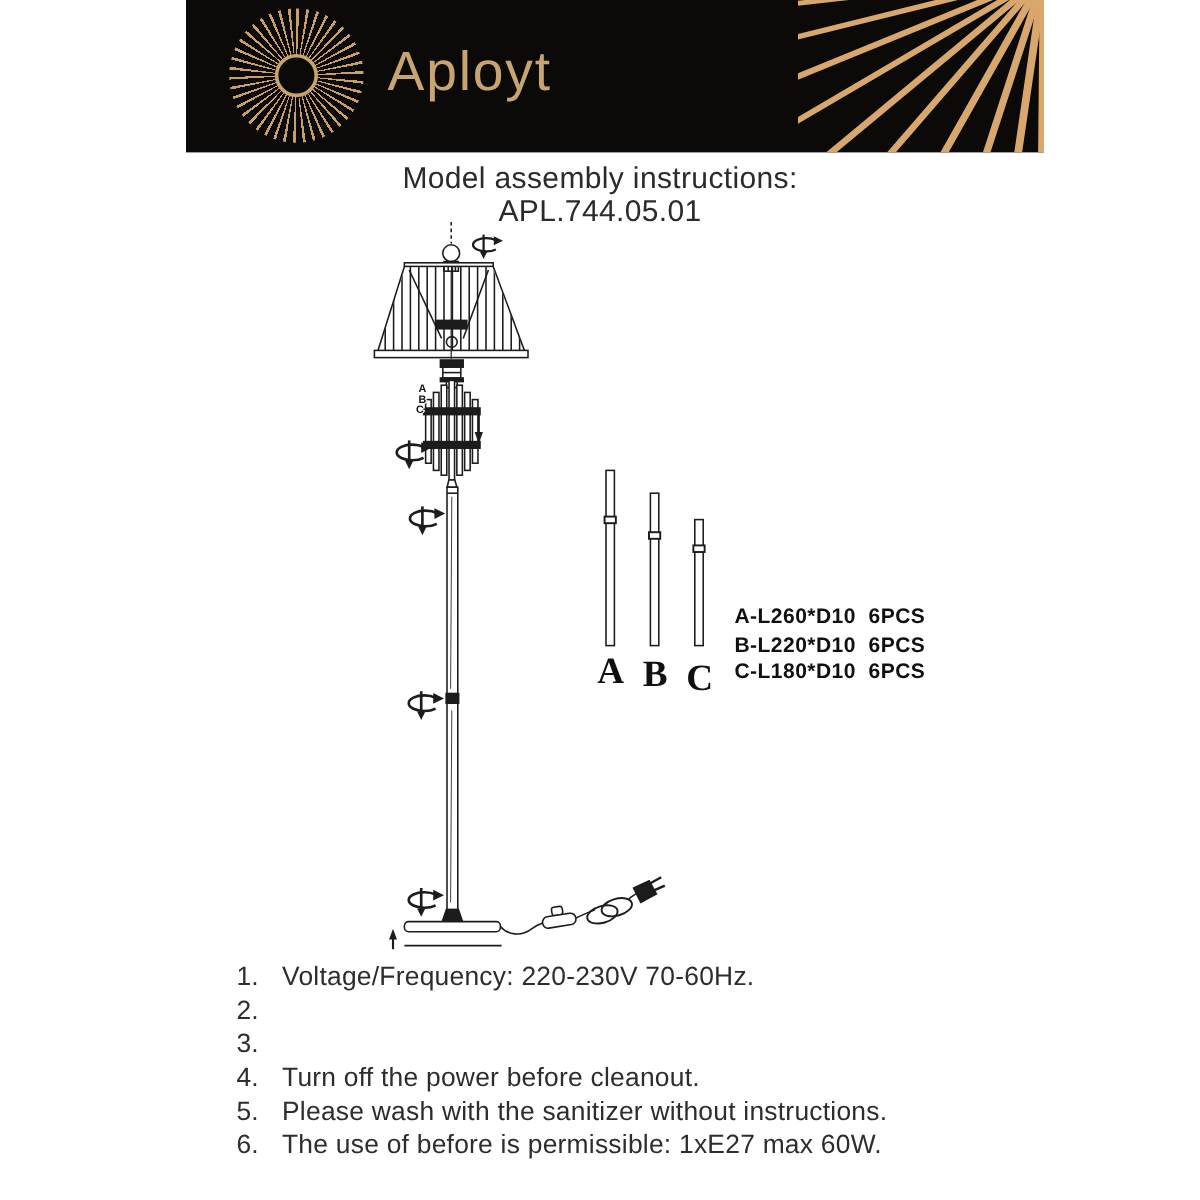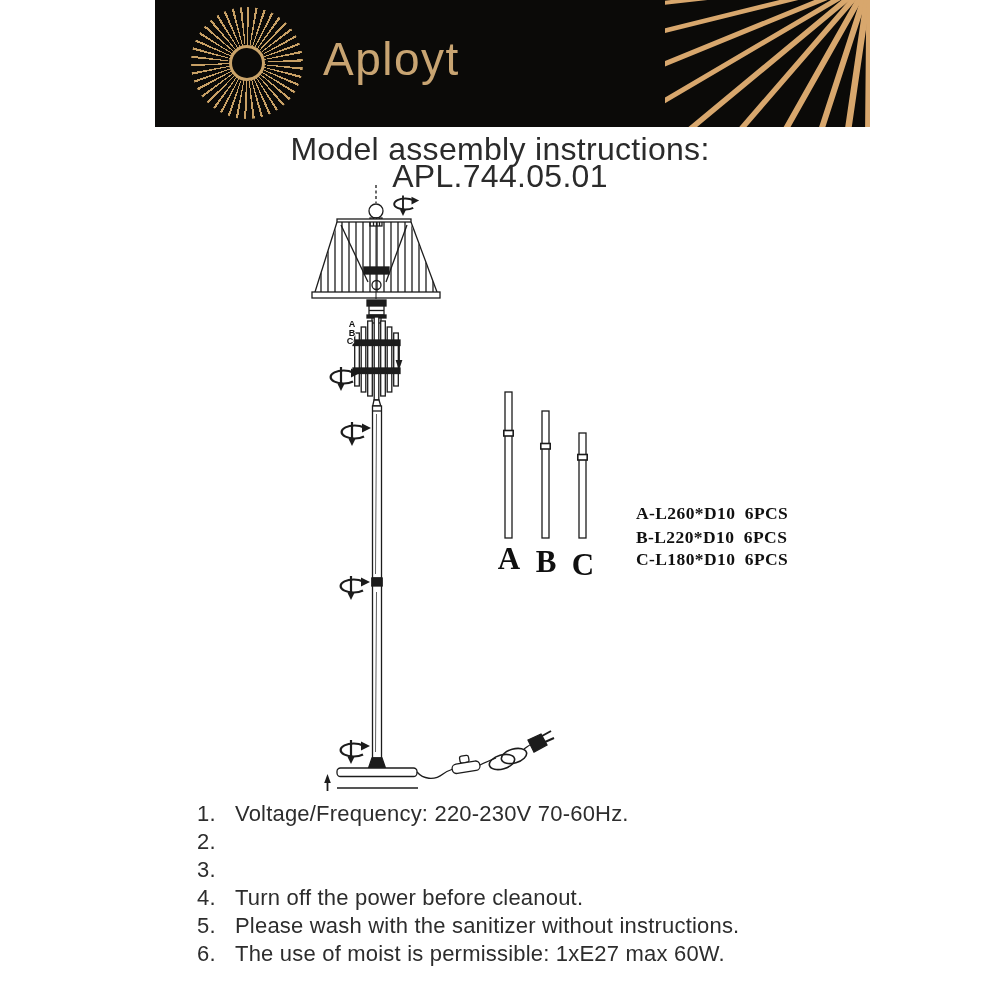--- a/index.html
+++ b/index.html
@@ -11,27 +11,27 @@
   .logo-burst{position:absolute;left:36px;top:7px;width:112px;height:112px;border-radius:50%;
               background:repeating-conic-gradient(#c8a065 0deg 2.4deg,rgba(0,0,0,0) 2.4deg 8.6deg);}
   .logo-hole{position:absolute;left:74px;top:45px;width:36px;height:36px;border-radius:50%;
              background:#0b0a08;border:3px solid #caa369;box-sizing:border-box;}
   .brand{position:absolute;left:168px;top:32px;font-size:46px;font-weight:400;color:#c8a472;
          letter-spacing:1.5px;font-family:"Liberation Sans",sans-serif;}
   .corner-rays{position:absolute;right:0;top:0;}
 
   
   .title-block{position:absolute;left:0;top:136px;width:1000px;text-align:center;
-               font-size:32px;line-height:27px;letter-spacing:0.3px;color:#2b2b2b;}
+               font-size:25px;line-height:27px;letter-spacing:0.3px;color:#2b2b2b;}
 
   
   .diagram{position:absolute;left:0;top:0;}
   .rod-letter{position:absolute;width:30px;text-align:center;
               font-family:"Liberation Serif",serif;font-weight:700;font-size:31px;color:#101010;}
-  .spec{position:absolute;left:636px;font-family:Liberation Serif, serif;font-weight:700;
+  .spec{position:absolute;left:612px;font-family:Liberation Sans, sans-serif;font-weight:700;
         font-size:17.5px;color:#101010;white-space:pre;letter-spacing:0.4px;}
 
   
   .instr{position:absolute;left:197px;top:800px;width:680px;}
   .instr .row{display:flex;line-height:27.9px;font-size:22px;letter-spacing:0.2px;color:#2d2d2d;}
   .instr .num{width:31px;flex:none;}
   .instr .txt{margin-left:7px;}
 </style>
 </head>
 <body>
@@ -231,17 +231,17 @@
     <div class="row">
       <span class="num">4.</span>
       <span class="txt">Turn off the power before cleanout.</span>
     </div>
     <div class="row">
       <span class="num">5.</span>
       <span class="txt">Please wash with the sanitizer without instructions.</span>
     </div>
     <div class="row">
       <span class="num">6.</span>
-      <span class="txt">The use of moist is permissible: 1xE27 max 60W.</span>
+      <span class="txt">The use of before is permissible: 1xE27 max 60W.</span>
     </div>
   </div>
 
 </div>
 
 </body></html>

